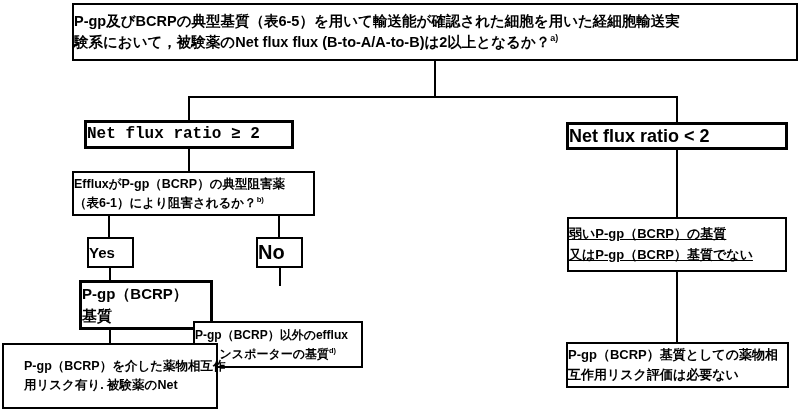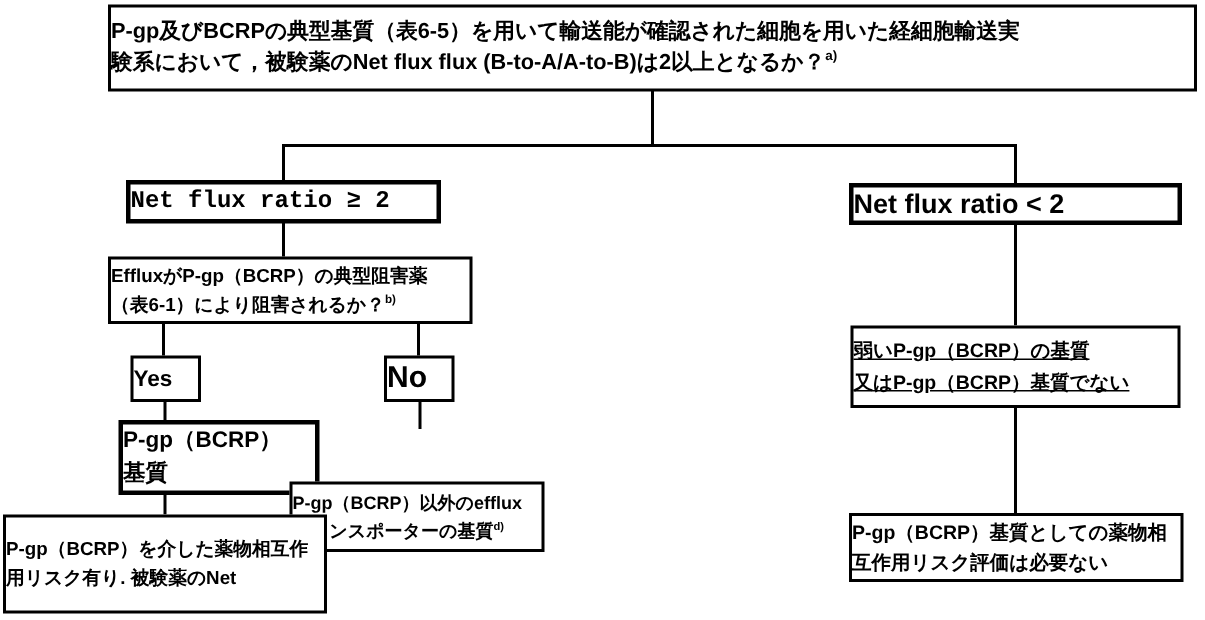--- a/index.html
+++ b/index.html
@@ -86,21 +86,21 @@
 
   <div class="box" style="left:193px;top:285px;width:170px;height:47px;font-size:12px;line-height:1.55;margin-top:36px;">
     <div class="ln">P-gp（BCRP）以外のefflux</div>
     <div class="ln">
       <span>トランスポーターの基質</span><sup>d)</sup>
     </div>
   </div>
 
   <div class="vline" style="left:109px;top:330px;height:13px;"></div>
 
-  <div class="box" style="left:2px;top:343px;width:216px;height:66px;font-size:12.5px;line-height:1.55;border-width:2.5px;">
+  <div class="box" style="left:2px;top:343px;width:216px;height:66px;font-size:12.5px;line-height:1.55;border-width:2.5px;padding-left:20px;">
     <div class="ln">P-gp（BCRP）を介した薬物相互作</div>
     <div class="ln">用リスク有り. 被験薬のNet</div>
   </div>
 
   <div class="vline" style="left:676px;top:150px;height:67px;"></div>
 
   <div class="box" style="left:567px;top:217px;width:220px;height:55px;font-size:13px;line-height:1.6;text-decoration:underline;">
     <div class="ln">弱いP-gp（BCRP）の基質</div>
     <div class="ln">又はP-gp（BCRP）基質でない</div>
   </div>

